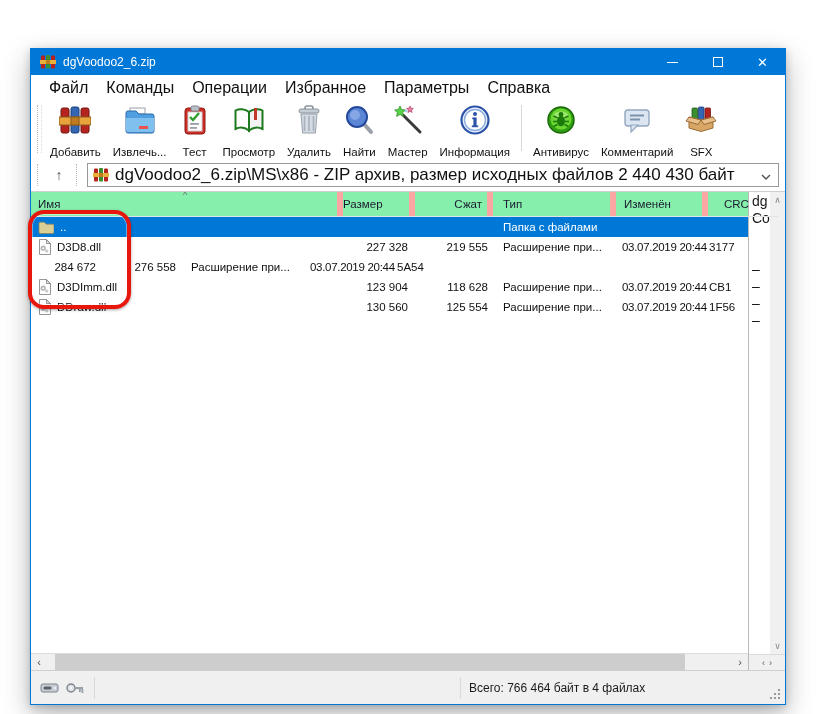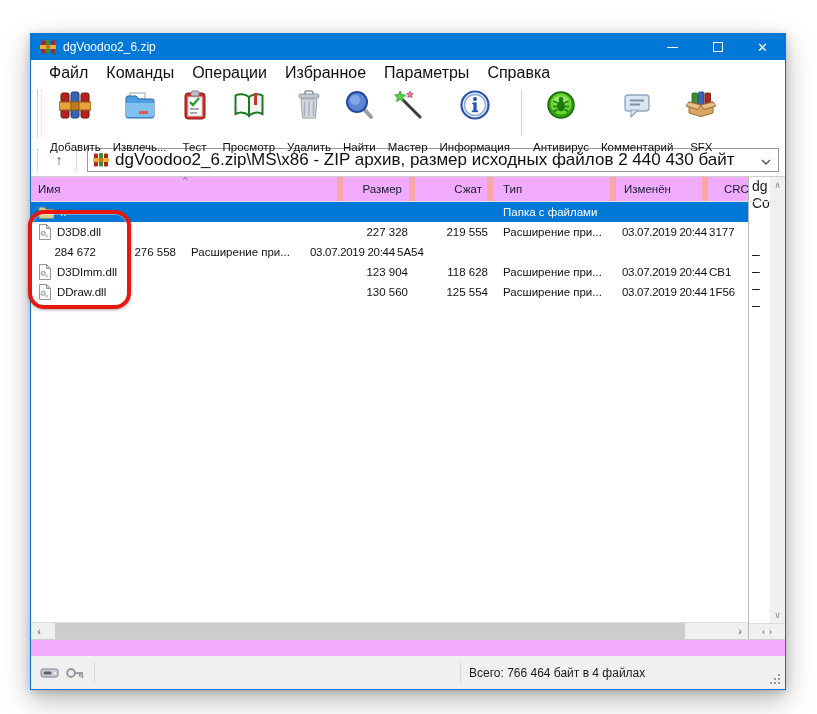--- a/index.html
+++ b/index.html
@@ -1,21 +1,21 @@
 <!DOCTYPE html>
 <html><head>
 <meta charset="utf-8">
 <style>
   * { margin:0; padding:0; box-sizing:border-box; }
   html,body { width:817px; height:714px; background:#ffffff; font-family:"Liberation Sans", sans-serif; overflow:hidden; }
   .stage { position:relative; width:817px; height:714px; }
 
   .window {
-    position:absolute; left:30px; top:33px; width:756px; height:657px;
-    border:1px solid #0078d7; background:#f0abfc;
+    position:absolute; left:30px; top:48px; width:756px; height:657px;
+    border:1px solid #0078d7; background:#86efac;
     box-shadow:0 10px 26px rgba(0,0,0,.28), 0 2px 8px rgba(0,0,0,.18);
     display:flex; flex-direction:column;
   }
 
   
   .titlebar { height:26px; background:#0078d7; display:flex; align-items:center; color:#fff; font-size:12px; flex-shrink:0; }
   .titlebar .app-icon { margin:0 7px 0 9px; display:flex; }
   .title-text { flex:1; white-space:nowrap; overflow:hidden; }
   .win-btn { width:45px; height:26px; display:flex; align-items:center; justify-content:center; color:#fff; }
   .glyph-min { width:11px; height:1px; background:#fff; display:block; }
@@ -24,21 +24,21 @@
 
   
   .menubar { height:25px; display:flex; align-items:center; padding-left:9px; font-size:16px; color:#101010; background:#fff; flex-shrink:0; }
   .menu-item { padding:4px 9px; }
 
   
   .toolbar { height:59px; display:flex; align-items:flex-start; padding-left:4px; background:#fff; flex-shrink:0; position:relative; }
   .gripper { width:5px; height:48px; margin:5px 2px 0 2px; border-left:1px dotted #b9b9b9; border-right:1px dotted #dadada; }
   .tbtn { display:flex; flex-direction:column; align-items:center; padding:4px 6px 0 6px; }
   .tbtn .ticon { width:32px; height:32px; display:flex; align-items:center; justify-content:center; }
-  .tbtn .tlabel { font-size:11.5px; color:#101010; margin-top:20px; white-space:nowrap; }
+  .tbtn .tlabel { font-size:11.5px; color:#101010; margin-top:10px; white-space:nowrap; }
   .tsep { width:1px; height:46px; background:#d6d6d6; margin:5px 5px 0 5px; }
 
   
   .addressbar { height:32px; display:flex; align-items:center; padding:3px 6px 4px 4px; background:#fff; flex-shrink:0; }
   .agrip { width:5px; height:22px; margin:0 2px; border-left:1px dotted #b9b9b9; }
   .up-btn { width:30px; height:23px; display:flex; align-items:center; justify-content:center; color:#505050; font-size:14px; }
   .combo { flex:1; height:24px; border:1px solid #999; background:#fff; display:flex; align-items:center; padding:0 5px; font-size:17px; color:#101010; margin-left:4px; }
   .combo .citext { flex:1; white-space:nowrap; overflow:hidden; margin-left:6px; }
   .combo .chev { color:#555; margin-right:2px; }
 
@@ -51,41 +51,41 @@
   .rows { flex:1; overflow:hidden; position:relative; background:#fff; }
   .row { display:flex; height:20px; font-size:11.5px; color:#101010; width:747px; }
   .row.selected { background:#0078d7; color:#fff; }
   .c { line-height:20px; white-space:nowrap; overflow:hidden; flex-shrink:0; }
   .col-name { width:312px; padding-left:7px; display:flex; align-items:center; gap:6px; }
   .col-size { width:72px; text-align:right; padding-right:7px; }
   .col-packed { width:78px; text-align:right; padding-right:5px; }
   .col-type { width:123px; padding-left:10px; }
   .col-mod { width:92px; padding-left:6px; letter-spacing:-0.3px; }
   .col-crc { width:70px; padding-left:1px; }
-  .hdr-size { text-align:right; padding-right:7px; }
+  .hdr-size { padding-right:7px; }
   .hdr-packed { text-align:right; padding-right:5px; }
   .hdr-type { padding-left:10px; }
   .hdr-mod { padding-left:8px; }
   .hdr-crc { padding-left:16px; border-right:none; }
   .hdr-name { padding-left:7px; }
 
   .hscroll { height:17px; background:#f0f0f0; border-top:1px solid #dcdcdc; display:flex; align-items:center; flex-shrink:0; }
   .sarrow { width:16px; text-align:center; color:#505050; font-size:11px; line-height:15px; }
   .strack { flex:1; height:100%; position:relative; }
   .sthumb { position:absolute; left:8px; top:0; height:100%; width:92%; background:#cdcdcd; }
 
   
   .comment { width:36px; display:flex; flex-direction:column; background:#fff; min-height:0; }
   .cbody { flex:1; display:flex; min-height:0; }
   .ctext { flex:1; overflow:hidden; padding:1px 0 0 3px; font-size:14px; color:#1a1a1a; line-height:17px; white-space:nowrap; }
   .vscroll { width:15px; background:#f0f0f0; display:flex; flex-direction:column; justify-content:space-between; align-items:center; color:#8a8a8a; font-size:9px; padding:3px 0; }
   .chscroll { height:16px; background:#f0f0f0; border-top:1px solid #dcdcdc; display:flex; align-items:center; justify-content:center; gap:4px; color:#555; font-size:9px; flex-shrink:0; }
 
   
-  .statusbar { height:33px; background:#f0f0f0; display:flex; align-items:center; font-size:12px; color:#1a1a1a; flex-shrink:0; position:relative;margin-top:16px; }
+  .statusbar { height:33px; background:#f0f0f0; display:flex; align-items:center; font-size:12px; color:#1a1a1a; flex-shrink:0; position:relative; }
   .sb-icons { display:flex; align-items:center; gap:6px; padding:0 10px 0 9px; height:22px; border-right:1px solid #dadada; }
   .sb-mid { width:366px; height:22px; border-right:1px solid #dadada; }
   .sb-total { padding-left:8px; white-space:nowrap; }
   .grip { position:absolute; right:4px; bottom:4px; width:11px; height:11px;
           background:
             linear-gradient(#9a9a9a,#9a9a9a) 8px 8px/2px 2px no-repeat,
             linear-gradient(#9a9a9a,#9a9a9a) 8px 4px/2px 2px no-repeat,
             linear-gradient(#9a9a9a,#9a9a9a) 4px 8px/2px 2px no-repeat,
             linear-gradient(#9a9a9a,#9a9a9a) 8px 0px/2px 2px no-repeat,
             linear-gradient(#9a9a9a,#9a9a9a) 4px 4px/2px 2px no-repeat,

